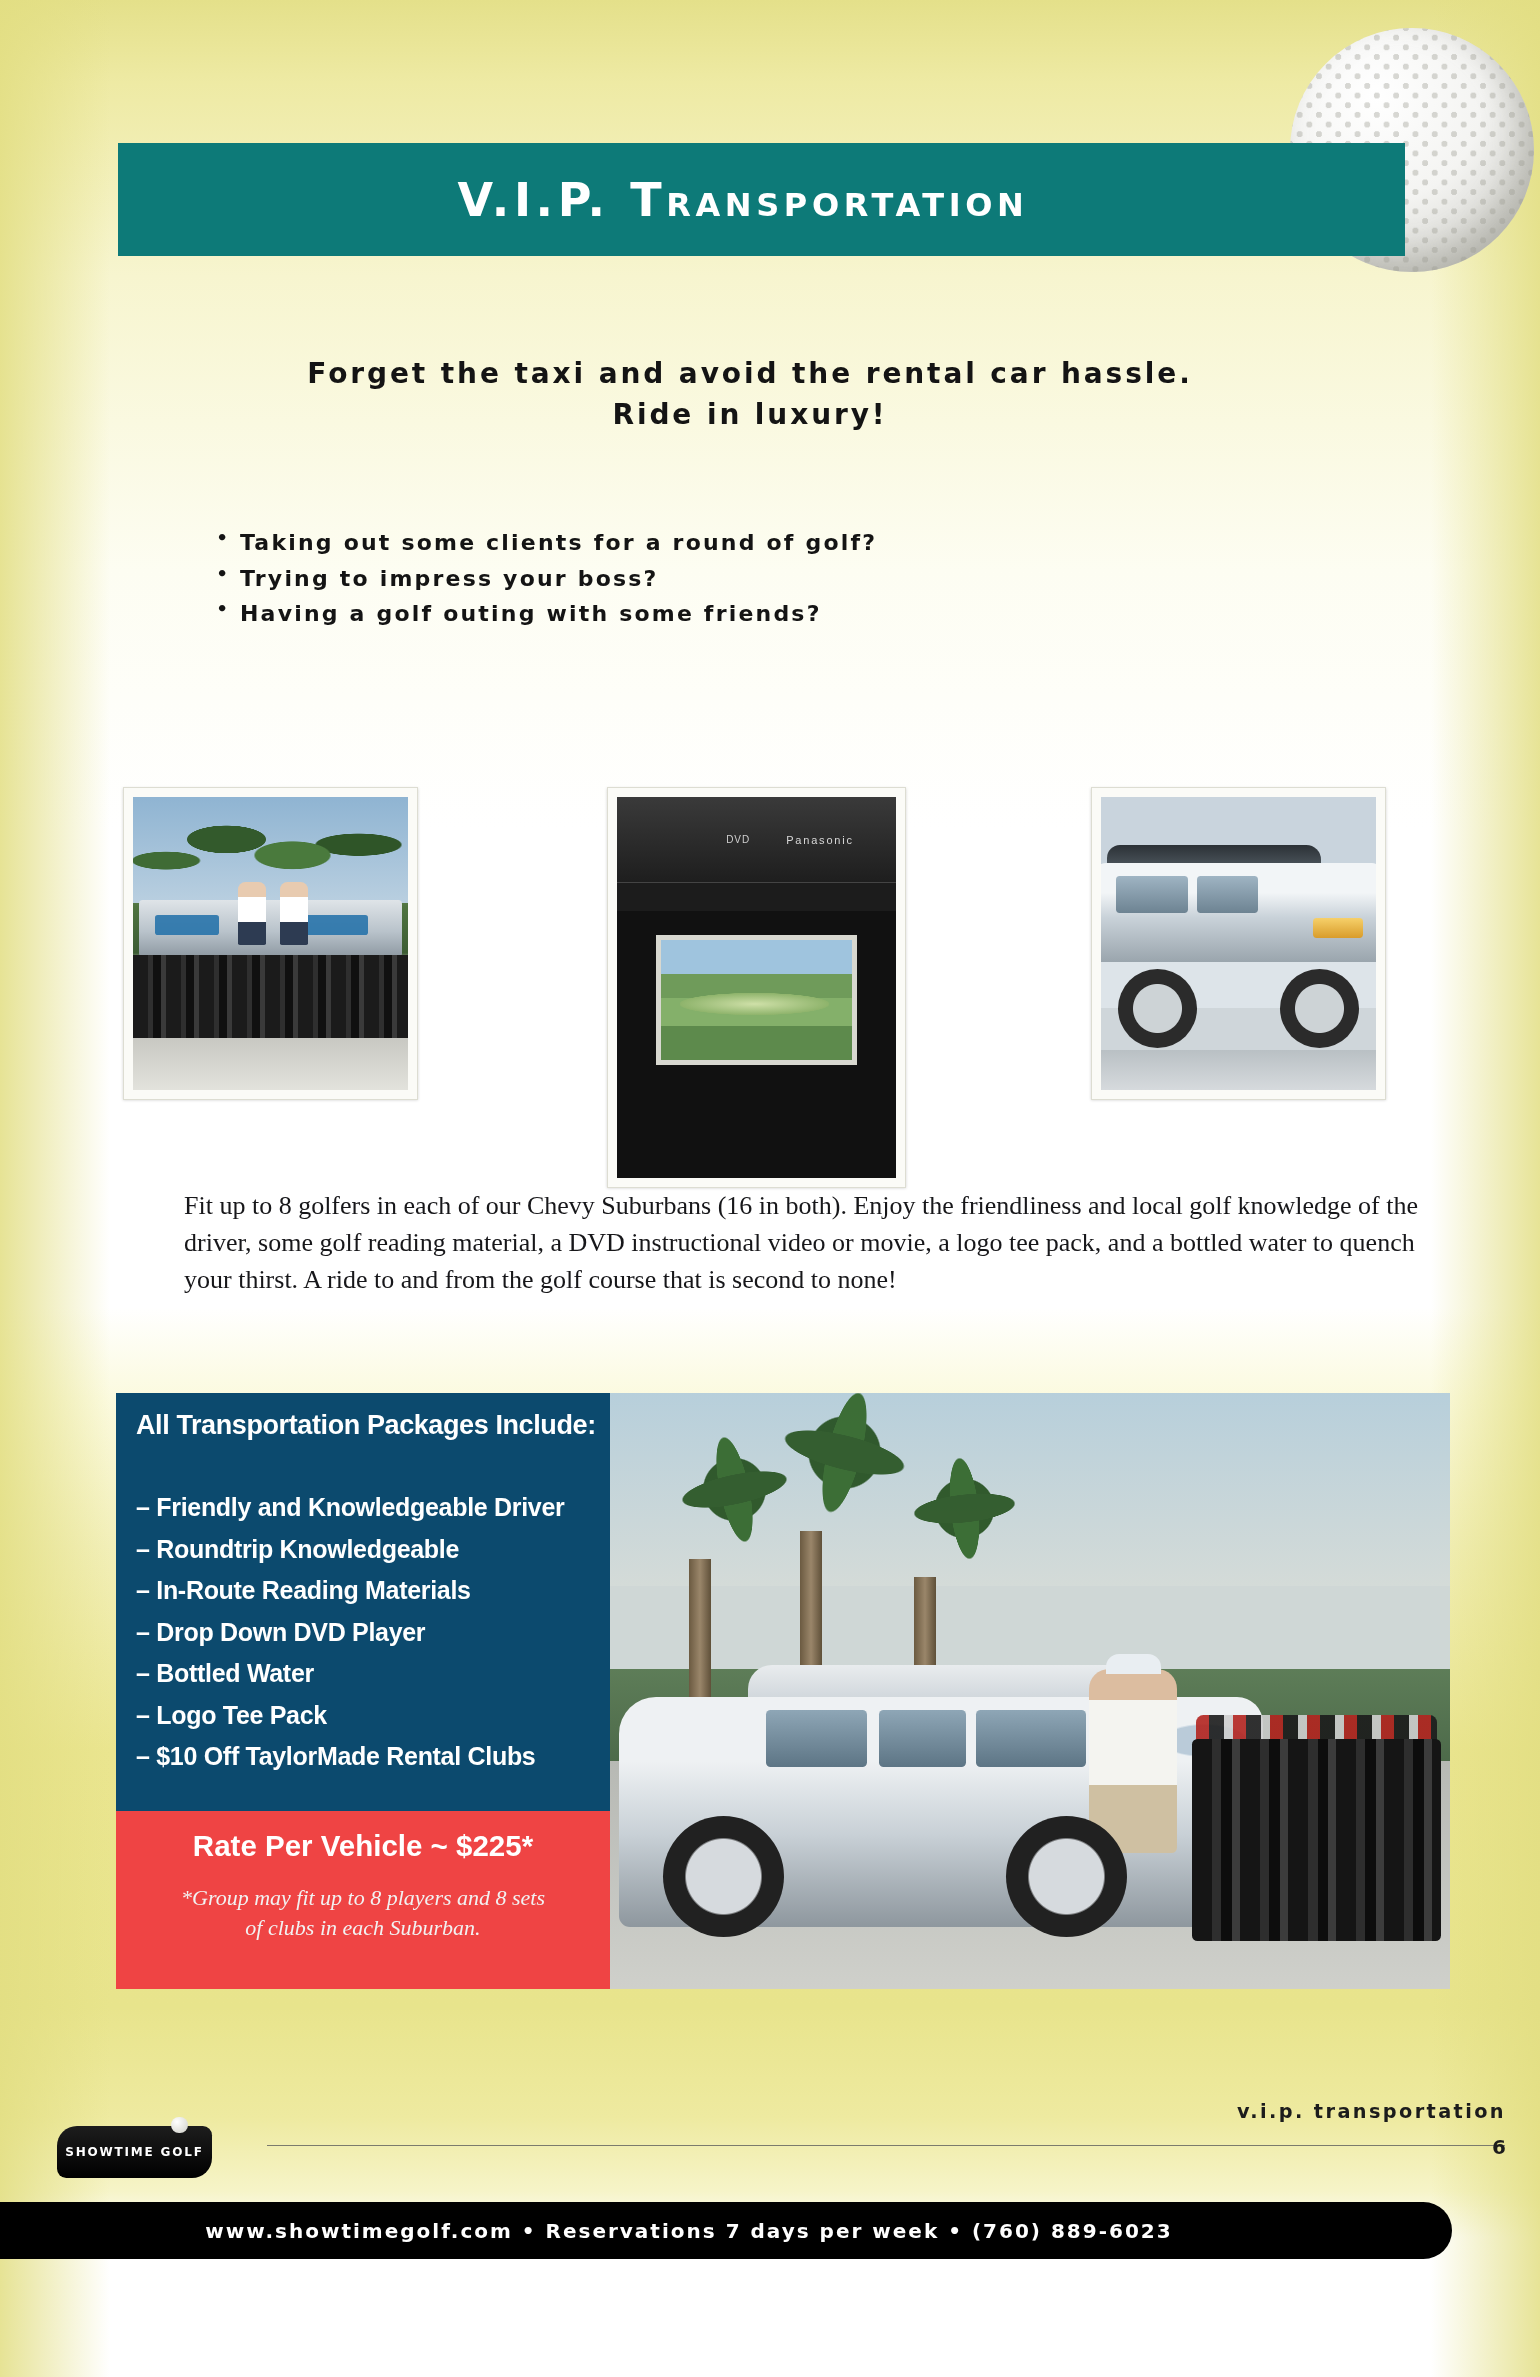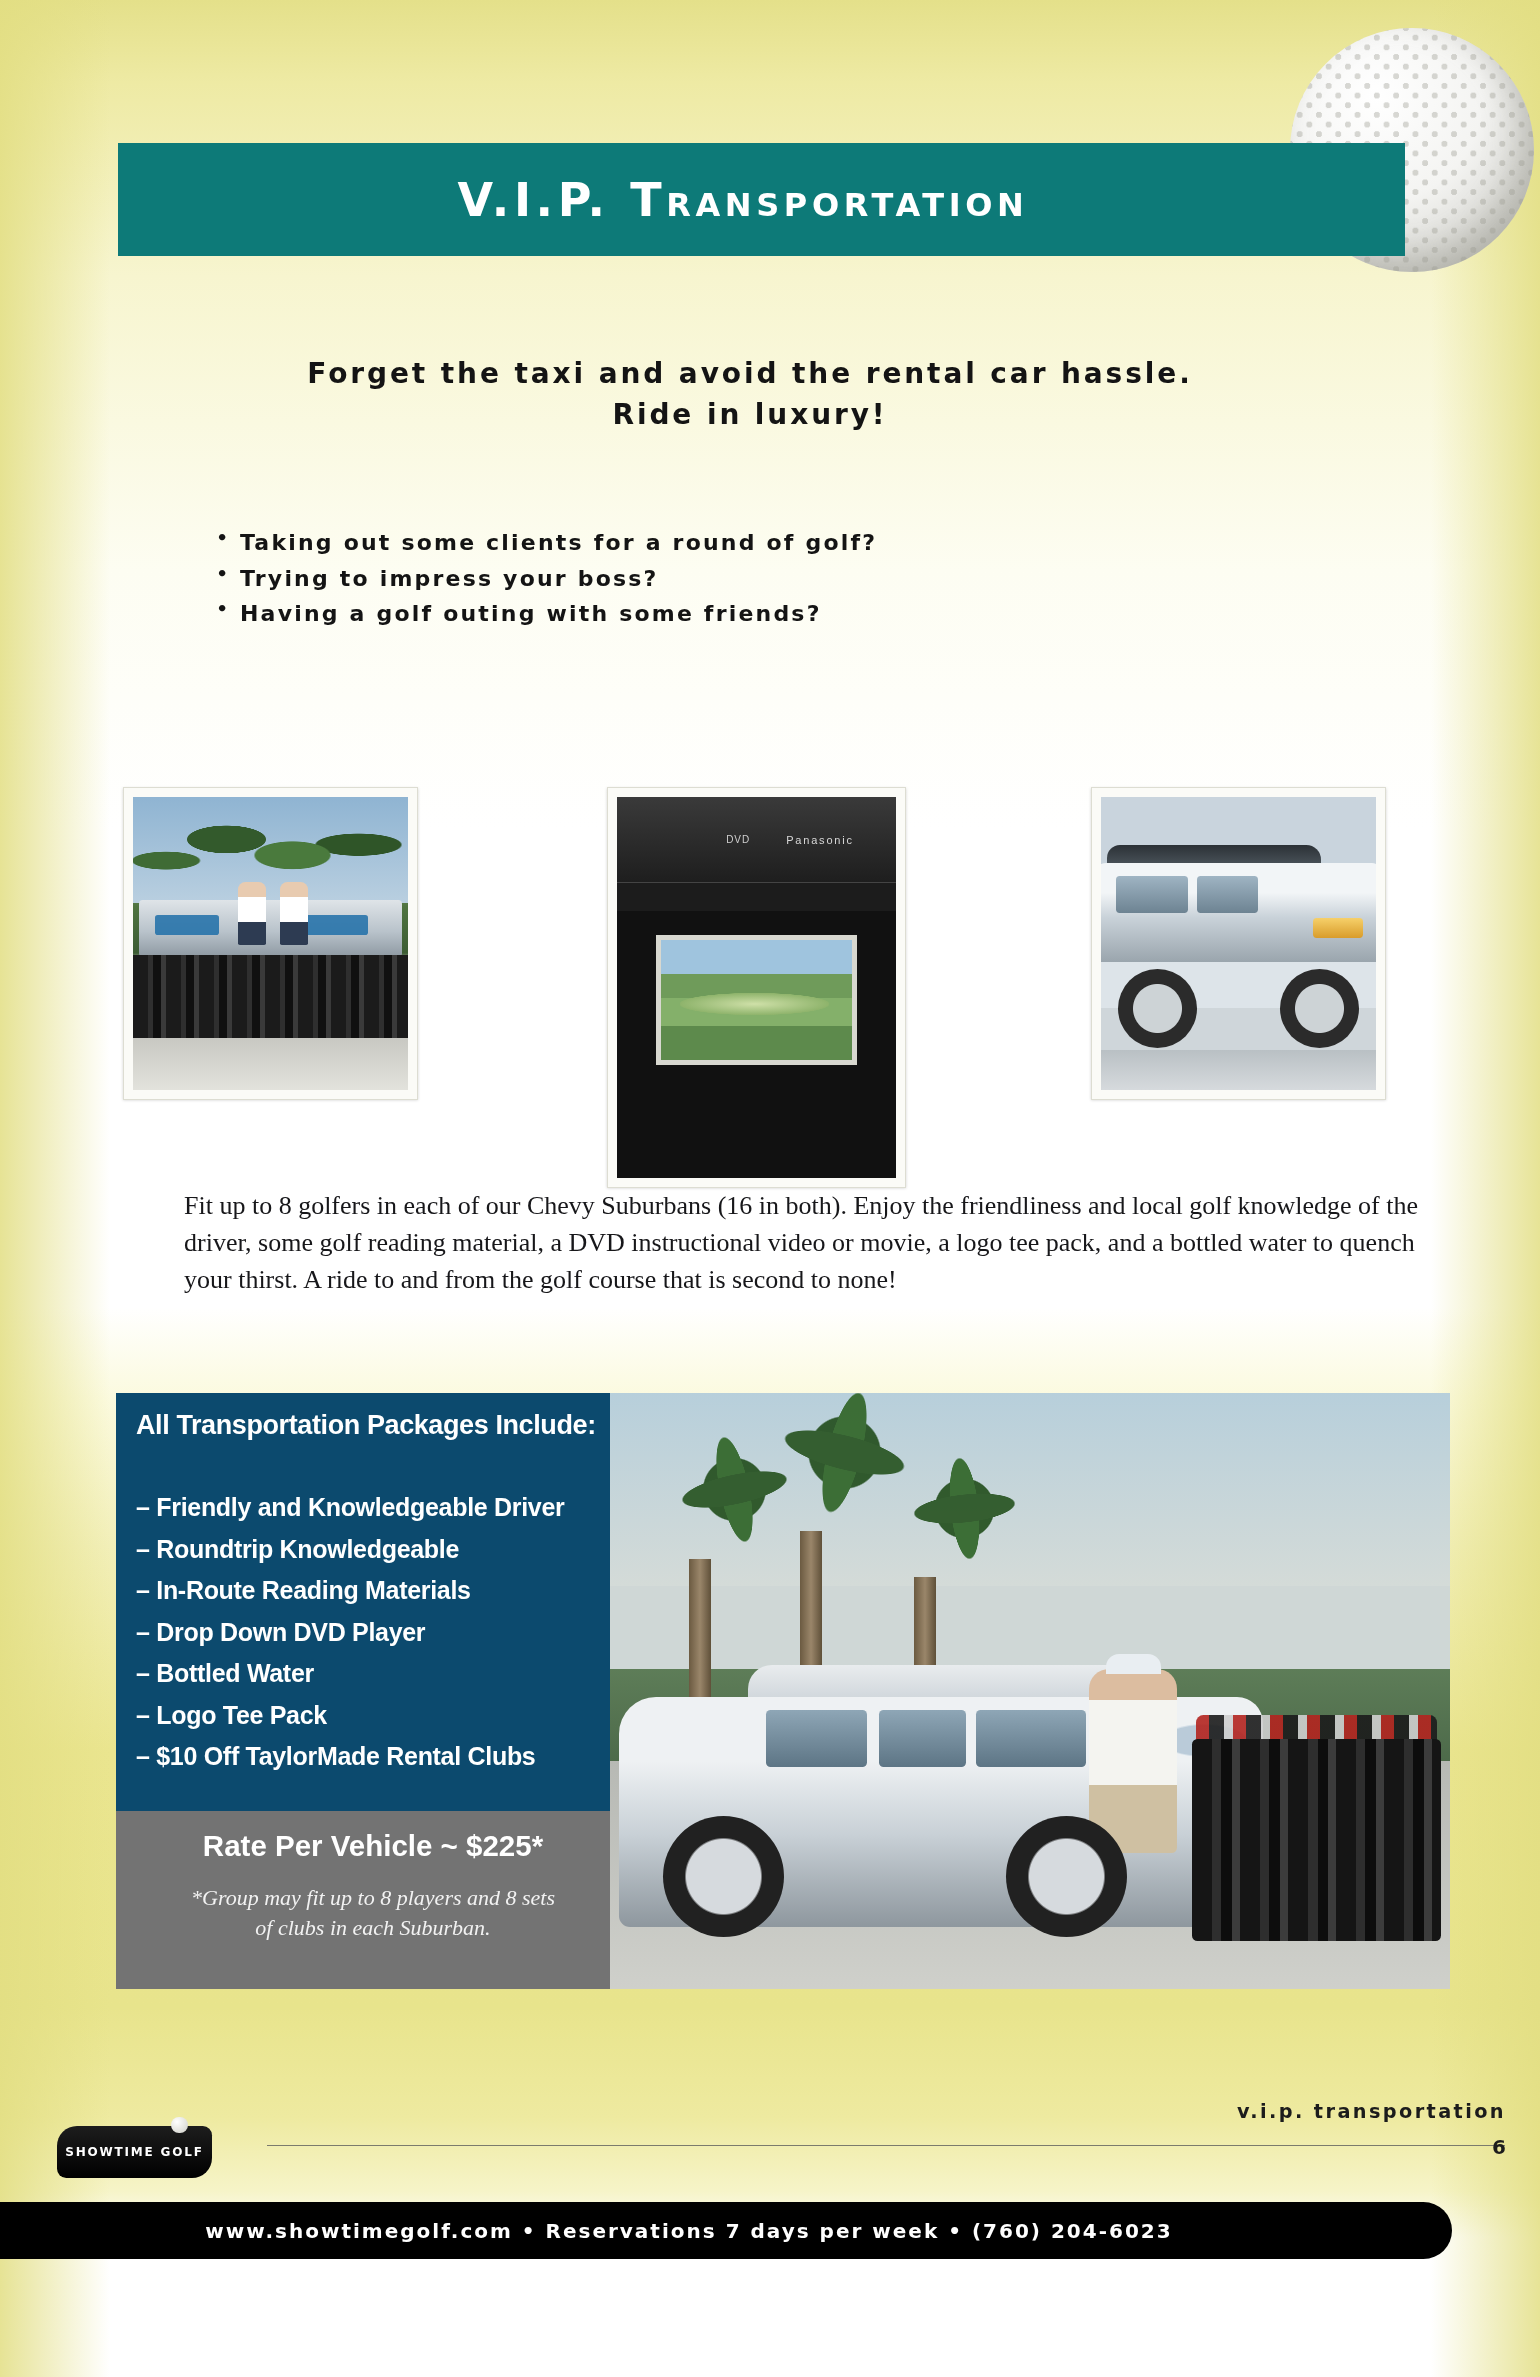--- a/index.html
+++ b/index.html
@@ -323,22 +323,21 @@
   }
   .features .flist .fi { display: block; }
 
   
   .rate {
     position: absolute;
     left: 116px;
     top: 1811px;
     width: 494px;
     height: 178px;
-    background: #737373;
-    padding-left: 20px;
+    background: #ef4444;
   }
   .rate .rtitle {
     position: absolute;
     left: 0; right: 0;
     top: 18.4px;
     text-align: center;
     color: #ffffff;
     font-family: "Liberation Sans", sans-serif;
     font-size: 29.5px;
     font-weight: bold;
@@ -648,15 +647,15 @@
 
 <div class="footer-logo">
   <span class="ftext">SHOWTIME GOLF</span>
   <span class="ball"></span>
 </div>
 <div class="footer-rule"></div>
 <div class="footer-section">v.i.p. transportation</div>
 <div class="footer-page">6</div>
 
 <div class="footer-bar">
-  <span class="fbtext">www.showtimegolf.com • Reservations 7 days per week • (760) 204-6023</span>
+  <span class="fbtext">www.showtimegolf.com • Reservations 7 days per week • (760) 889-6023</span>
 </div>
 
 
 </body></html>

